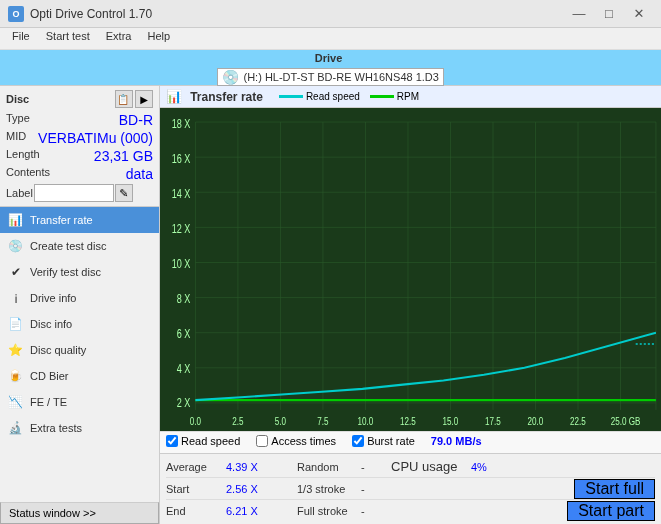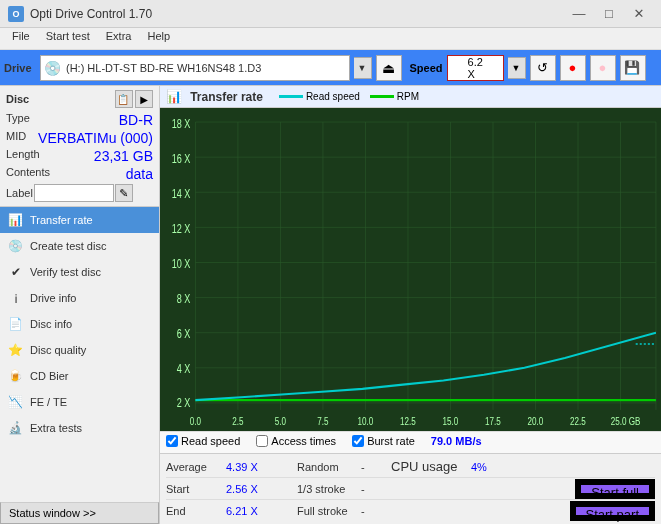--- a/index.html
+++ b/index.html
@@ -11,21 +11,21 @@
     #titlebar-icon { width: 16px; height: 16px; background: #4a90d9; border-radius: 2px; display: flex; align-items: center; justify-content: center; color: white; font-size: 9px; font-weight: bold; }
     #titlebar-title { font-size: 12px; color: #333; }
     #titlebar-controls { display: flex; gap: 2px; }
     .title-btn { width: 28px; height: 22px; display: flex; align-items: center; justify-content: center; cursor: pointer; font-size: 13px; color: #555; background: transparent; border: none; }
 
     
     #menubar { background: #f0f0f0; height: 22px; display: flex; align-items: flex-start; padding: 0 4px; border-bottom: 1px solid #ddd; }
     .menu-item { padding: 2px 8px; cursor: pointer; color: #333; font-size: 11px; }
 
     
-    #toolbar { background: #3b82f6; height: 36px; display: flex; align-items: center; padding: 2px 4px; border-bottom: 1px solid #ccc; gap: 4px; }
+    #toolbar { background: #7dd3fc; height: 36px; display: flex; align-items: center; padding: 2px 4px; border-bottom: 1px solid #ccc; gap: 4px; flex-direction: column; }
     #drive-label { font-size: 11px; font-weight: bold; color: #333; margin-right: 4px; }
     #drive-selector { display: flex; align-items: center; background: white; border: 1px solid #aaa; height: 26px; padding: 0 4px; gap: 4px; flex: 1; max-width: 310px; }
     #drive-selector-text { font-size: 11px; color: #333; flex: 1; }
     #drive-dropdown-btn { width: 18px; height: 22px; background: #e0e0e0; border: 1px solid #aaa; border-left: none; display: flex; align-items: center; justify-content: center; cursor: pointer; color: #333; font-size: 9px; }
     #eject-btn { width: 26px; height: 26px; background: #f5f5f5; border: 1px solid #aaa; display: flex; align-items: center; justify-content: center; cursor: pointer; font-size: 14px; }
     #speed-label { font-size: 11px; font-weight: bold; margin-left: 4px; }
     #speed-selector { background: white; border: 1px solid #b91c1c; height: 26px; padding: 0 20px; display: flex; align-items: center; gap: 4px; width: 57px; }
     #speed-text { font-size: 11px; flex: 1; }
     #speed-dropdown { width: 18px; height: 22px; background: #e0e0e0; border: 1px solid #aaa; border-left: none; display: flex; align-items: center; justify-content: center; cursor: pointer; font-size: 9px; }
     .toolbar-icon-btn { width: 26px; height: 26px; background: #f5f5f5; border: 1px solid #aaa; display: flex; align-items: center; justify-content: center; cursor: pointer; font-size: 13px; }
@@ -86,21 +86,21 @@
     
     #stats-section { background: #f0f0f0; border-top: 1px solid #ccc; padding: 2px 6px; }
     .stats-row { display: flex; align-items: center; height: 22px; border-bottom: 1px solid #ddd; }
     .stats-row:last-child { border-bottom: none; }
     .stat-label { width: 60px; font-size: 11px; color: #333; }
     .stat-value { width: 55px; font-size: 11px; color: #0000ff; }
     .stat-label2 { width: 80px; font-size: 11px; color: #333; padding-left: 16px; }
     .stat-value2 { width: 30px; font-size: 11px; color: #333; }
     .stat-label3 { width: 80px; font-size: 13px; color: #333; }
     .stat-value3 { flex: 1; font-size: 11px; color: #0000ff; }
-    .start-btn { margin-left: auto; height: 20px; padding: 0 10px; background: #8b5cf6; border: 6px solid #000000; cursor: pointer; font-size: 13px; }
+    .start-btn { margin-left: auto; height: 20px; padding: 0 10px; background: #3b82f6; border: 1px solid #000000; cursor: pointer; font-size: 16px; }
   </style>
 </head>
 <body>
 
 <div id="titlebar">
   <div id="titlebar-left">
     <div id="titlebar-icon">O</div>
     <span id="titlebar-title">Opti Drive Control 1.70</span>
   </div>
   <div id="titlebar-controls">

